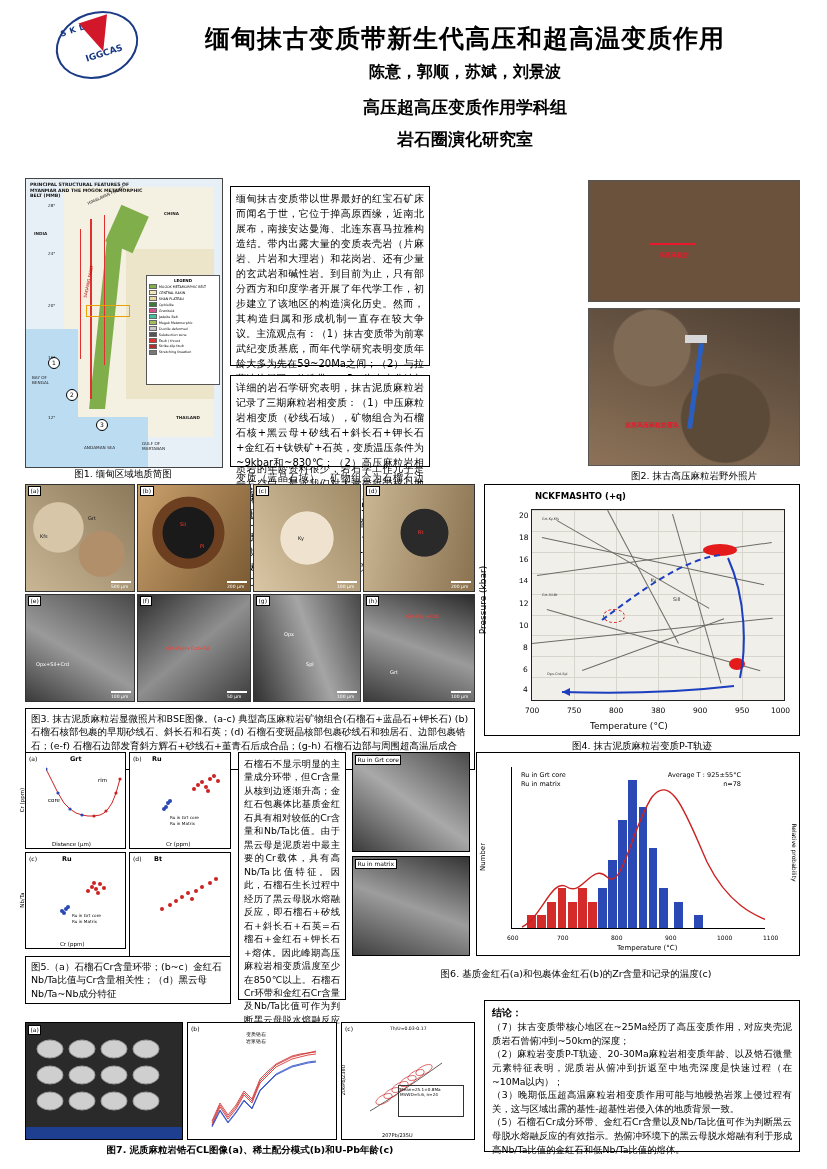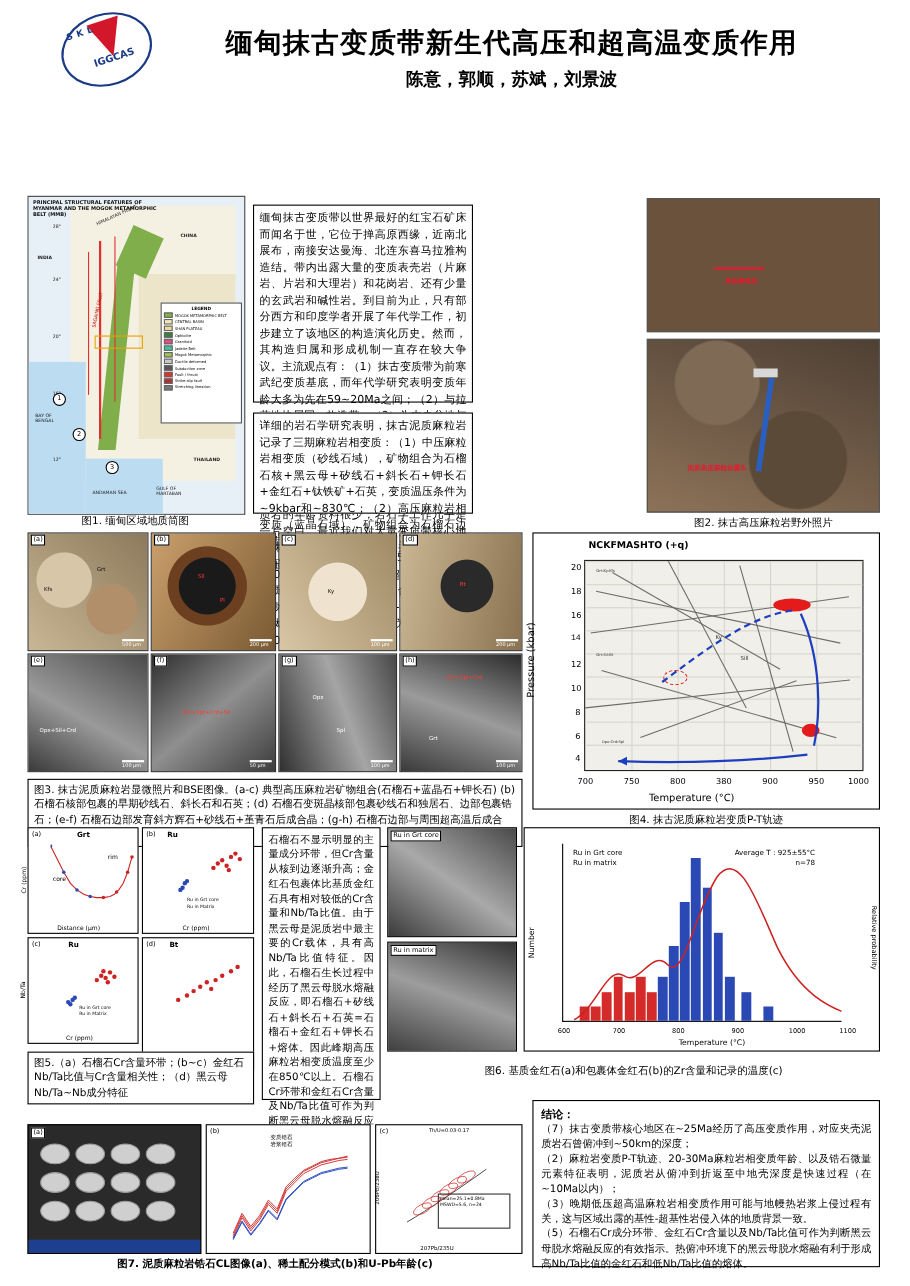--- a/index.html
+++ b/index.html
@@ -163,20 +163,22 @@
 
   <div class="header">
     <div class="logo">
       <div class="ellipse"></div>
       <div class="vee"></div>
       <div class="skl">S K L</div>
       <div class="iggcas">IGGCAS</div>
     </div>
     <div class="title">缅甸抹古变质带新生代高压和超高温变质作用</div>
     <div class="authors">陈意，郭顺，苏斌，刘景波</div>
+    <div class="affil1">高压超高压变质作用学科组</div>
+    <div class="affil2">岩石圈演化研究室</div>
   </div>
 
   <div class="panel" id="fig1">
     <div class="mapbox">
       <div class="sea" style="left:0;top:0;width:196px;height:288px;background:#e7f0f7;"></div>
       <div class="land" style="left:38px;top:8px;width:150px;height:250px;background:#f5f1e2;"></div>
       <div class="sea" style="left:0;top:150px;width:52px;height:138px;background:#bcdcf2;"></div>
       <div class="sea" style="left:52px;top:238px;width:70px;height:50px;background:#bcdcf2;"></div>
       <div class="land" style="left:100px;top:70px;width:88px;height:150px;background:#ece5c9;"></div>
       <div class="belt" style="left:72px;top:60px;width:16px;height:170px;background:#7fae4a;transform:skewX(-6deg);"></div>

